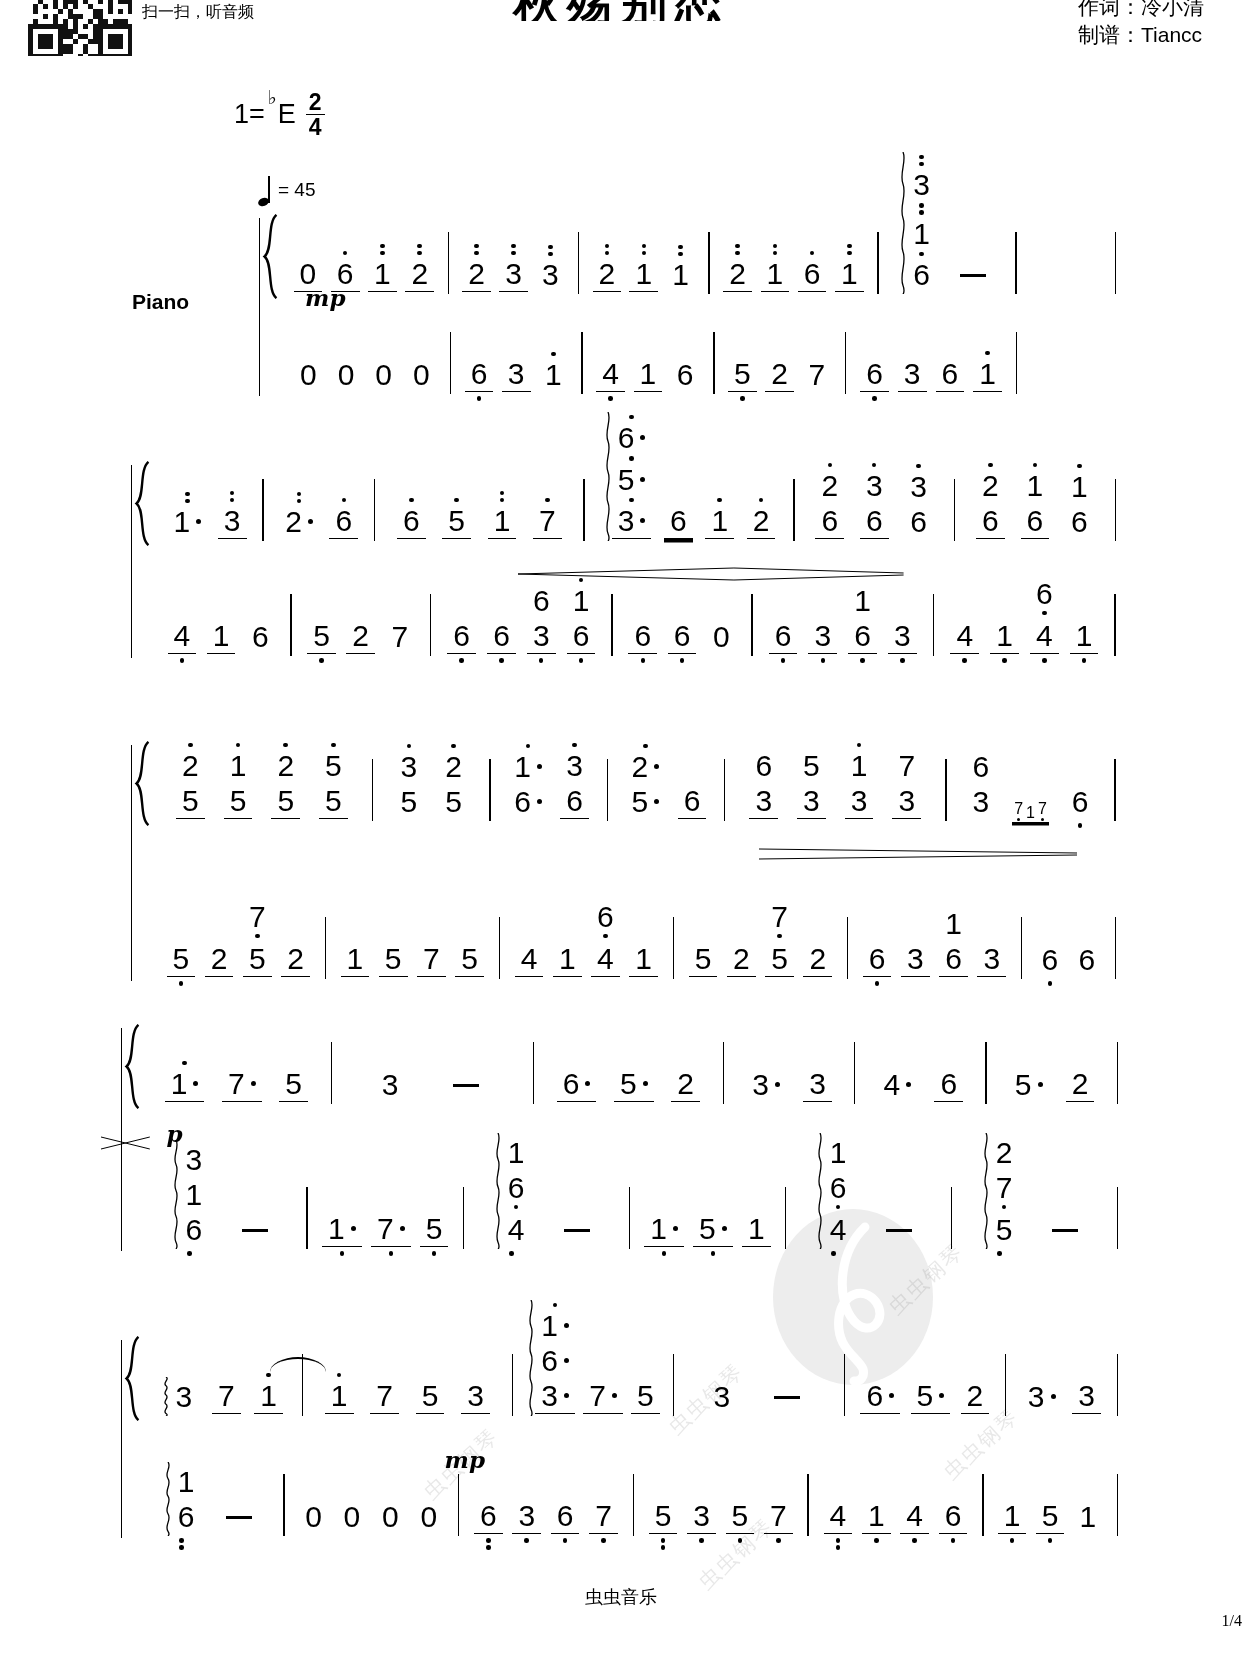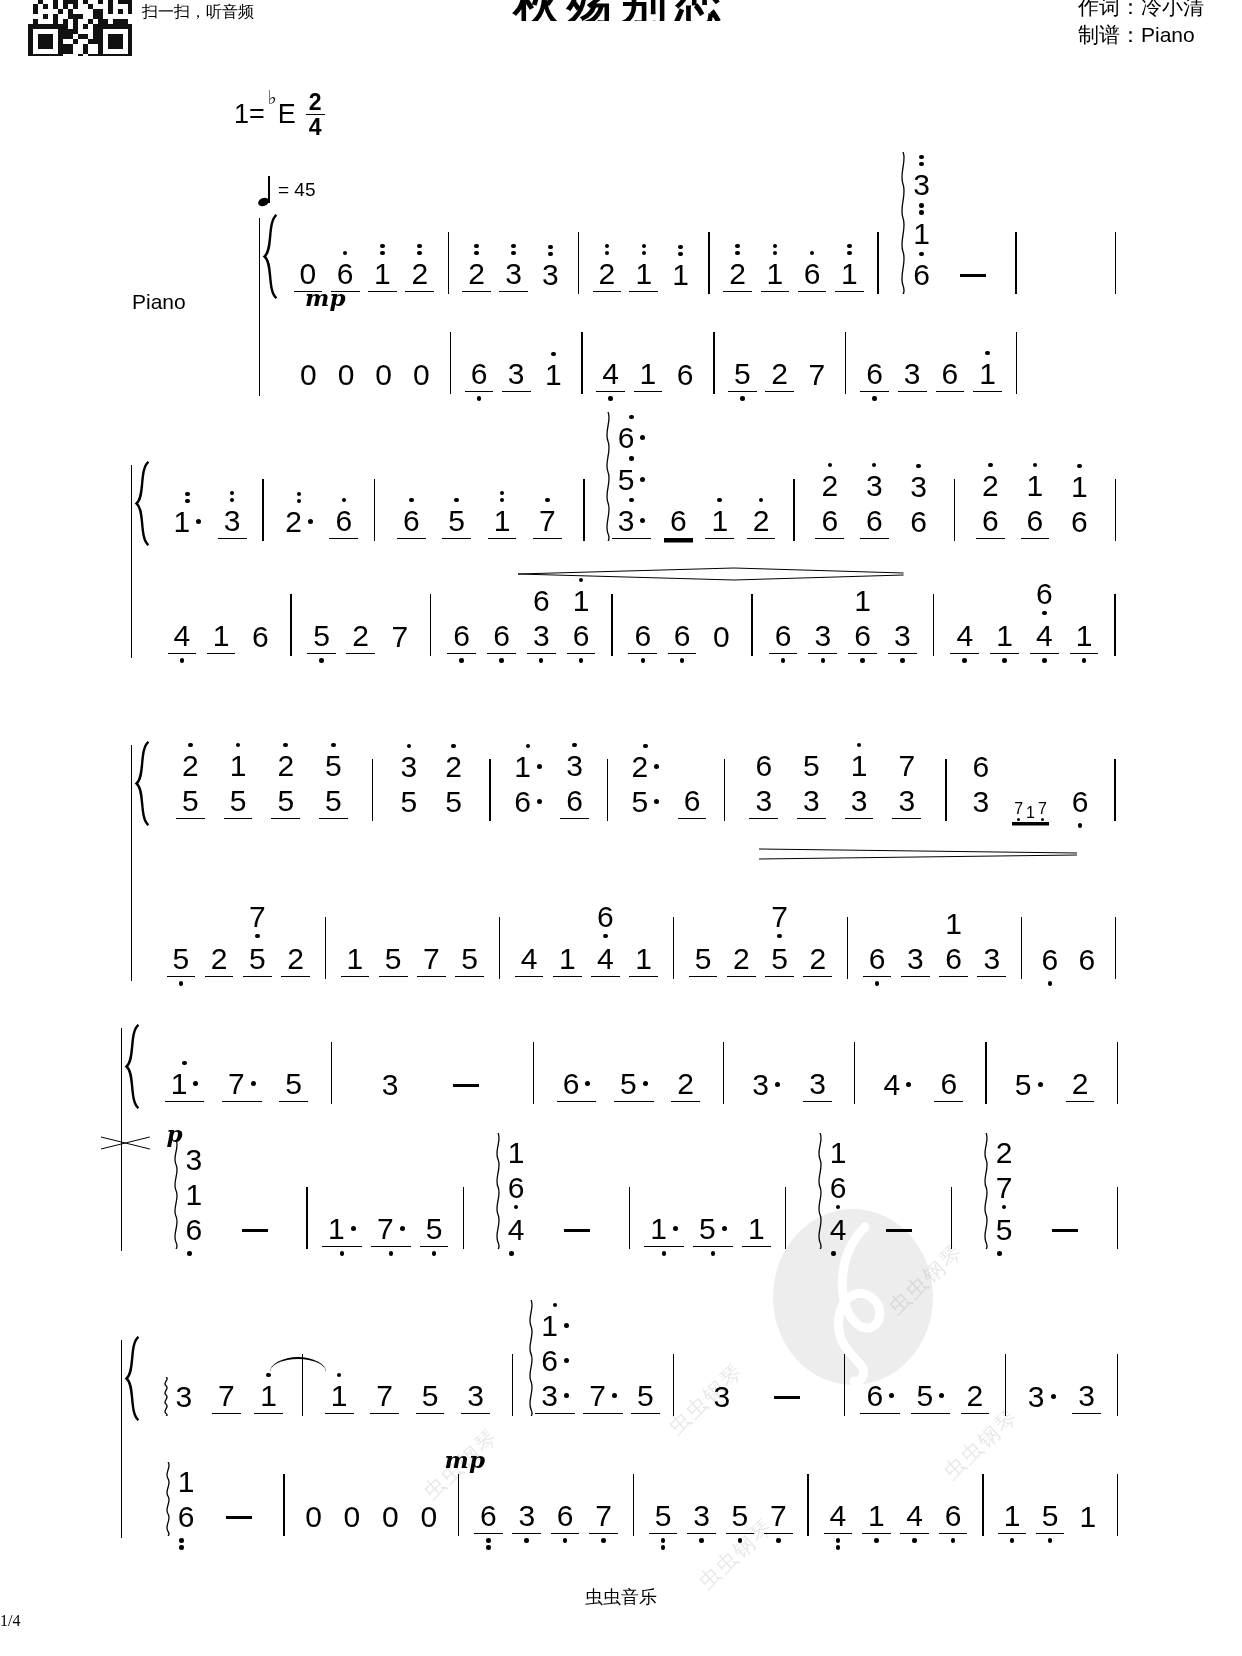--- a/index.html
+++ b/index.html
@@ -15,21 +15,21 @@
   
   .keysig{position:absolute;left:234px;top:90px;display:flex;align-items:center;font-size:27px;}
   .keysig .flat{font-size:19px;align-self:flex-start;margin:-4px 1px 0 3px;}
   .meter{display:flex;flex-direction:column;align-items:center;margin-left:10px;font-size:23px;line-height:24px;font-weight:bold;}
   .meter .num{border-bottom:1.6px solid #000;padding:0 3px 0;}
   .tempo{position:absolute;left:258px;top:176px;display:flex;align-items:flex-start;font-size:19px;}
   .qnote{position:relative;width:14px;height:30px;margin-right:6px;}
   .qnote .head{position:absolute;left:0;bottom:0;width:11px;height:8px;background:#000;border-radius:50%;transform:rotate(-20deg);}
   .qnote .stem{position:absolute;right:2px;top:0;width:1.8px;height:27px;background:#000;}
   .tempo .tval{margin-top:3px;}
-  .instrument{position:absolute;left:132px;top:290px;font-size:21px;}
+  .instrument{position:absolute;left:132px;top:290px;font-size:21px;font-weight:bold;}
   
   .system{position:absolute;display:flex;z-index:2;}
   .leftrail{width:24px;position:relative;flex:none;}
   .sysline{position:absolute;right:20px;top:10px;bottom:12px;width:1.5px;background:#000;}
   .bracesvg{position:absolute;right:1px;top:6px;bottom:10px;width:17px;}
   .parts{flex:1;display:flex;flex-direction:column;min-width:0;}
   .row{display:flex;align-items:flex-end;height:100px;position:relative;}
   .spacer{flex:none;}
   .sys1{left:256px;top:208px;width:860px;}  .sys1 .spacer{height:0;}
   .sys2{left:128px;top:455px;width:988px;}  .sys2 .spacer{height:15px;}
@@ -66,21 +66,21 @@
   .gcell{display:flex;flex-direction:column;align-items:center;}
   .gdigit{font-size:16px;line-height:17px;}
   .dots.gsmall{gap:1.5px;margin-top:1px;}
   .dots.gsmall .dot{width:3px;height:3px;}
   
   .dyn{position:absolute;font-family:"DejaVu Serif",serif;font-style:italic;font-weight:bold;font-size:23px;z-index:3;}
   .hairpin{position:absolute;height:14px;z-index:3;}
   .hairpin svg{width:100%;height:100%;display:block;}
   
   .footer-brand{position:absolute;left:0;right:0;top:1585px;text-align:center;font-size:18px;}
-  .footer-page{position:absolute;left:0;right:0;top:1612px;text-align:left;font-size:16px;font-family:"Liberation Serif",serif;}
+  .footer-page{position:absolute;left:0;right:0;top:1612px;text-align:right;font-size:16px;font-family:"Liberation Serif",serif;}
   .wmtext{position:absolute;color:rgba(110,110,110,0.16);font-size:21px;transform:rotate(-42deg);letter-spacing:2px;z-index:1;white-space:nowrap;}
   .clefwm{position:absolute;left:768px;top:1205px;z-index:0;}
 </style>
 </head>
 <body>
 
 <svg class="clefwm" width="170" height="182" viewBox="0 0 170 182">
   <ellipse cx="85" cy="92" rx="80" ry="88" fill="#ededed"></ellipse>
   <path d="M97,22 C70,48 68,96 86,116 C102,134 120,114 108,97 C96,81 74,88 71,112 C67,143 90,152 95,164 C97,171 93,177 86,176" stroke="#ffffff" stroke-width="9" fill="none" stroke-linecap="round"></path>
 </svg>
@@ -325,21 +325,21 @@
       <rect x="30" y="15" width="5" height="5" fill="#111"></rect>
       <rect x="30" y="20" width="5" height="5" fill="#111"></rect>
       <rect x="30" y="25" width="5" height="5" fill="#111"></rect>
       <rect x="30" y="30" width="5" height="5" fill="#111"></rect>
     </svg>
   </div>
 <div class="qr-caption">扫一扫，听音频</div>
 <div class="title-clip"><span>秋殇别恋</span></div>
 <div class="credits">
   <div>作词：冷小清</div>
-  <div>制谱：Piano</div>
+  <div>制谱：Tiancc</div>
 </div>
 
 <div class="keysig">
   <span>1=</span>
     <span class="flat">♭</span>
     <span>E</span>
   <span class="meter">
     <span class="num">2</span>
     <span>4</span>
   </span>

